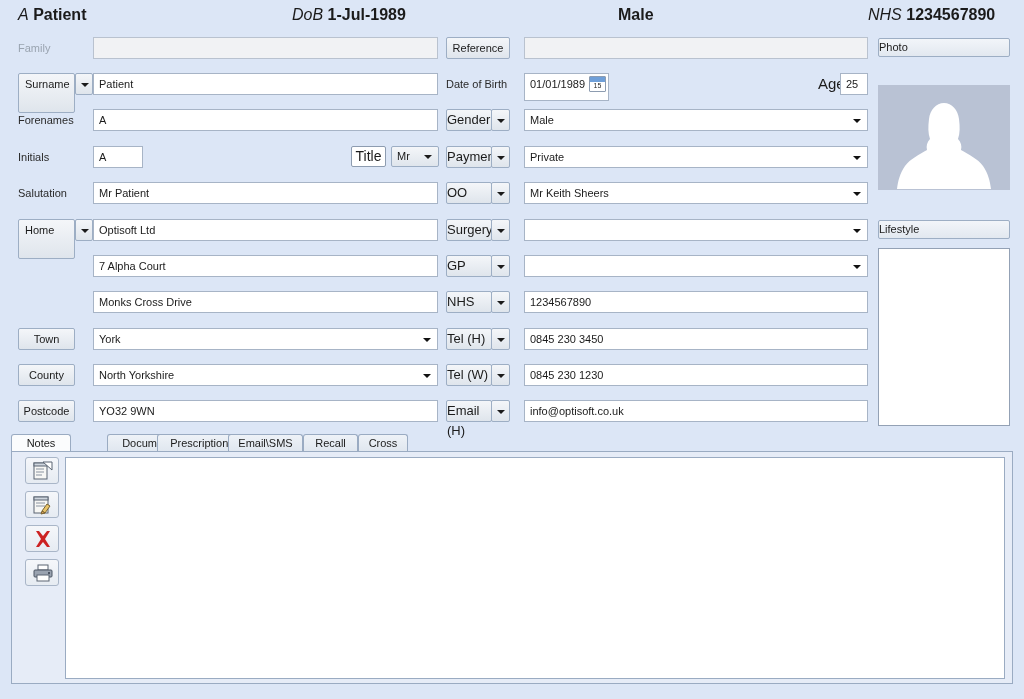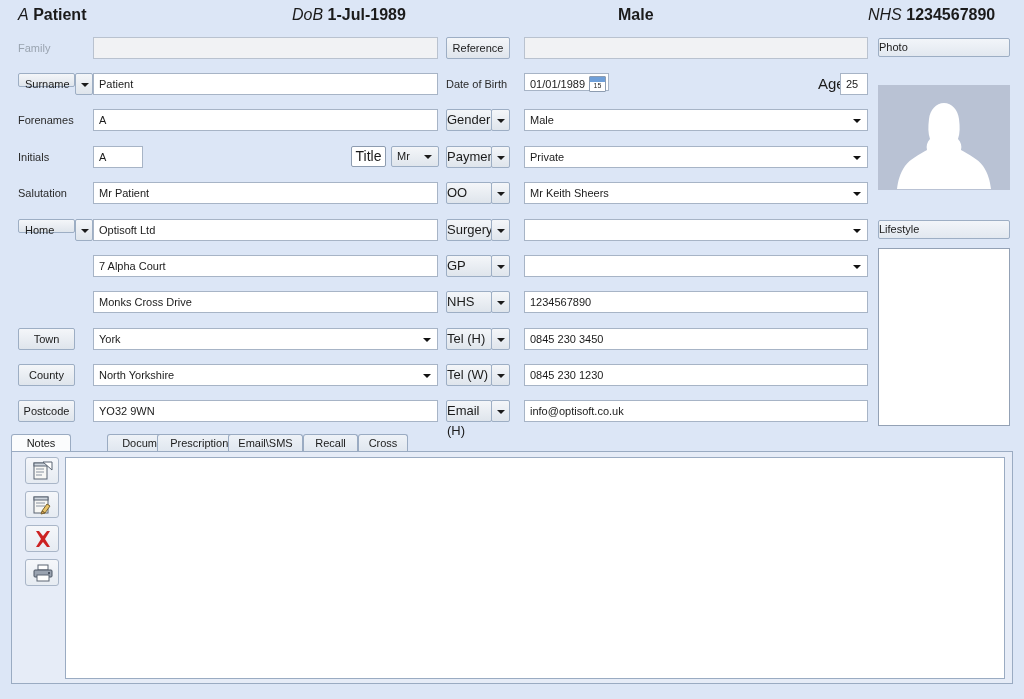--- a/index.html
+++ b/index.html
@@ -30,21 +30,21 @@
 
   
   .btnlbl {
     position:absolute; left:18px; width:57px; height:22px; line-height:20px;
     text-align:center; font-size:11px;
     background:linear-gradient(#f4f6f9,#dfe5ec);
     border:1px solid #9daec4; border-radius:2px; color:#1b1b1b;
   }
   
   .drop-lbl {
-    position:absolute; left:18px; height:14px; width:57px;
+    position:absolute; left:18px; height:40px; width:57px;
     background:linear-gradient(#f4f6f9,#dfe5ec);
     border:1px solid #9daec4; border-radius:2px;
     line-height:20px; padding-left:6px; font-size:11px;
   }
   .drop-lbl-arrow {
     position:absolute; left:75px; top:0; width:18px; height:22px;
     background:linear-gradient(#f4f6f9,#dfe5ec);
     border:1px solid #9daec4; border-radius:2px;
   }
   .drop-lbl-arrow:after{
@@ -106,21 +106,21 @@
   .silhouette{
     position:absolute; left:50%; bottom:0; transform:translateX(-50%);
   }
   .lifestyle-box{
     position:absolute; left:878px; width:132px; height:178px;
     background:#fff; border:1px solid #93a1b5;
   }
 
   
   .dob-wrap{
-    position:absolute; left:524px; top:0; width:85px; height:18px;
+    position:absolute; left:524px; top:0; width:85px; height:28px;
     background:#fff; border:1px solid #a7b4c6;
   }
   .dob-val{ position:absolute; left:5px; top:0; line-height:20px; font-size:11px; }
   .cal-ico{
     position:absolute; right:2px; top:2px; width:17px; height:16px;
     border:1px solid #8d9cb0; background:#fff; border-radius:1px; overflow:hidden;
   }
   .cal-top{ position:absolute; left:0; top:0; width:100%; height:5px; background:#6f9fd8; }
   .cal-num{ position:absolute; left:0; top:4px; width:100%; text-align:center;
             font-size:7px; line-height:10px; color:#2a2a2a; font-family:"Liberation Sans",sans-serif;}

